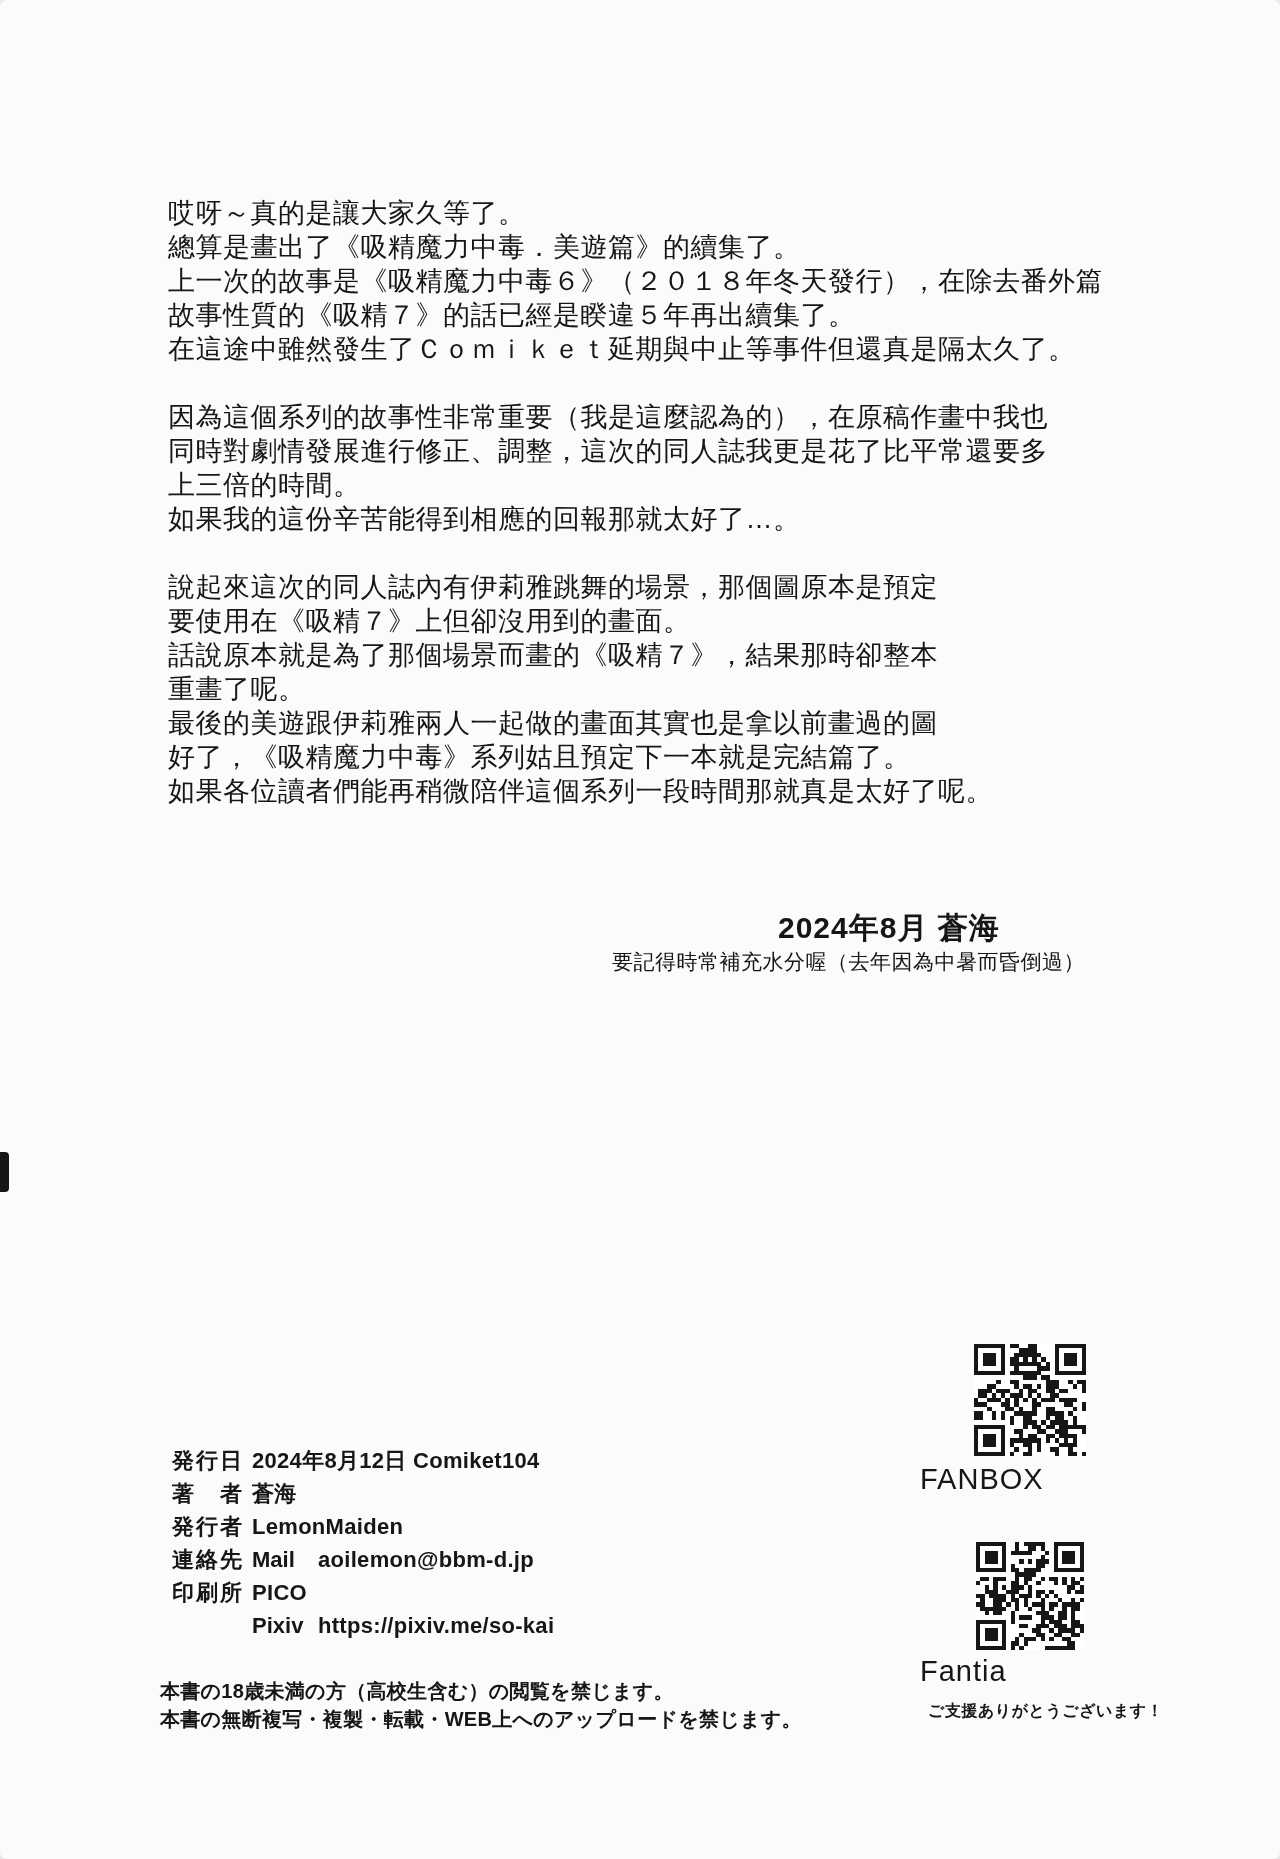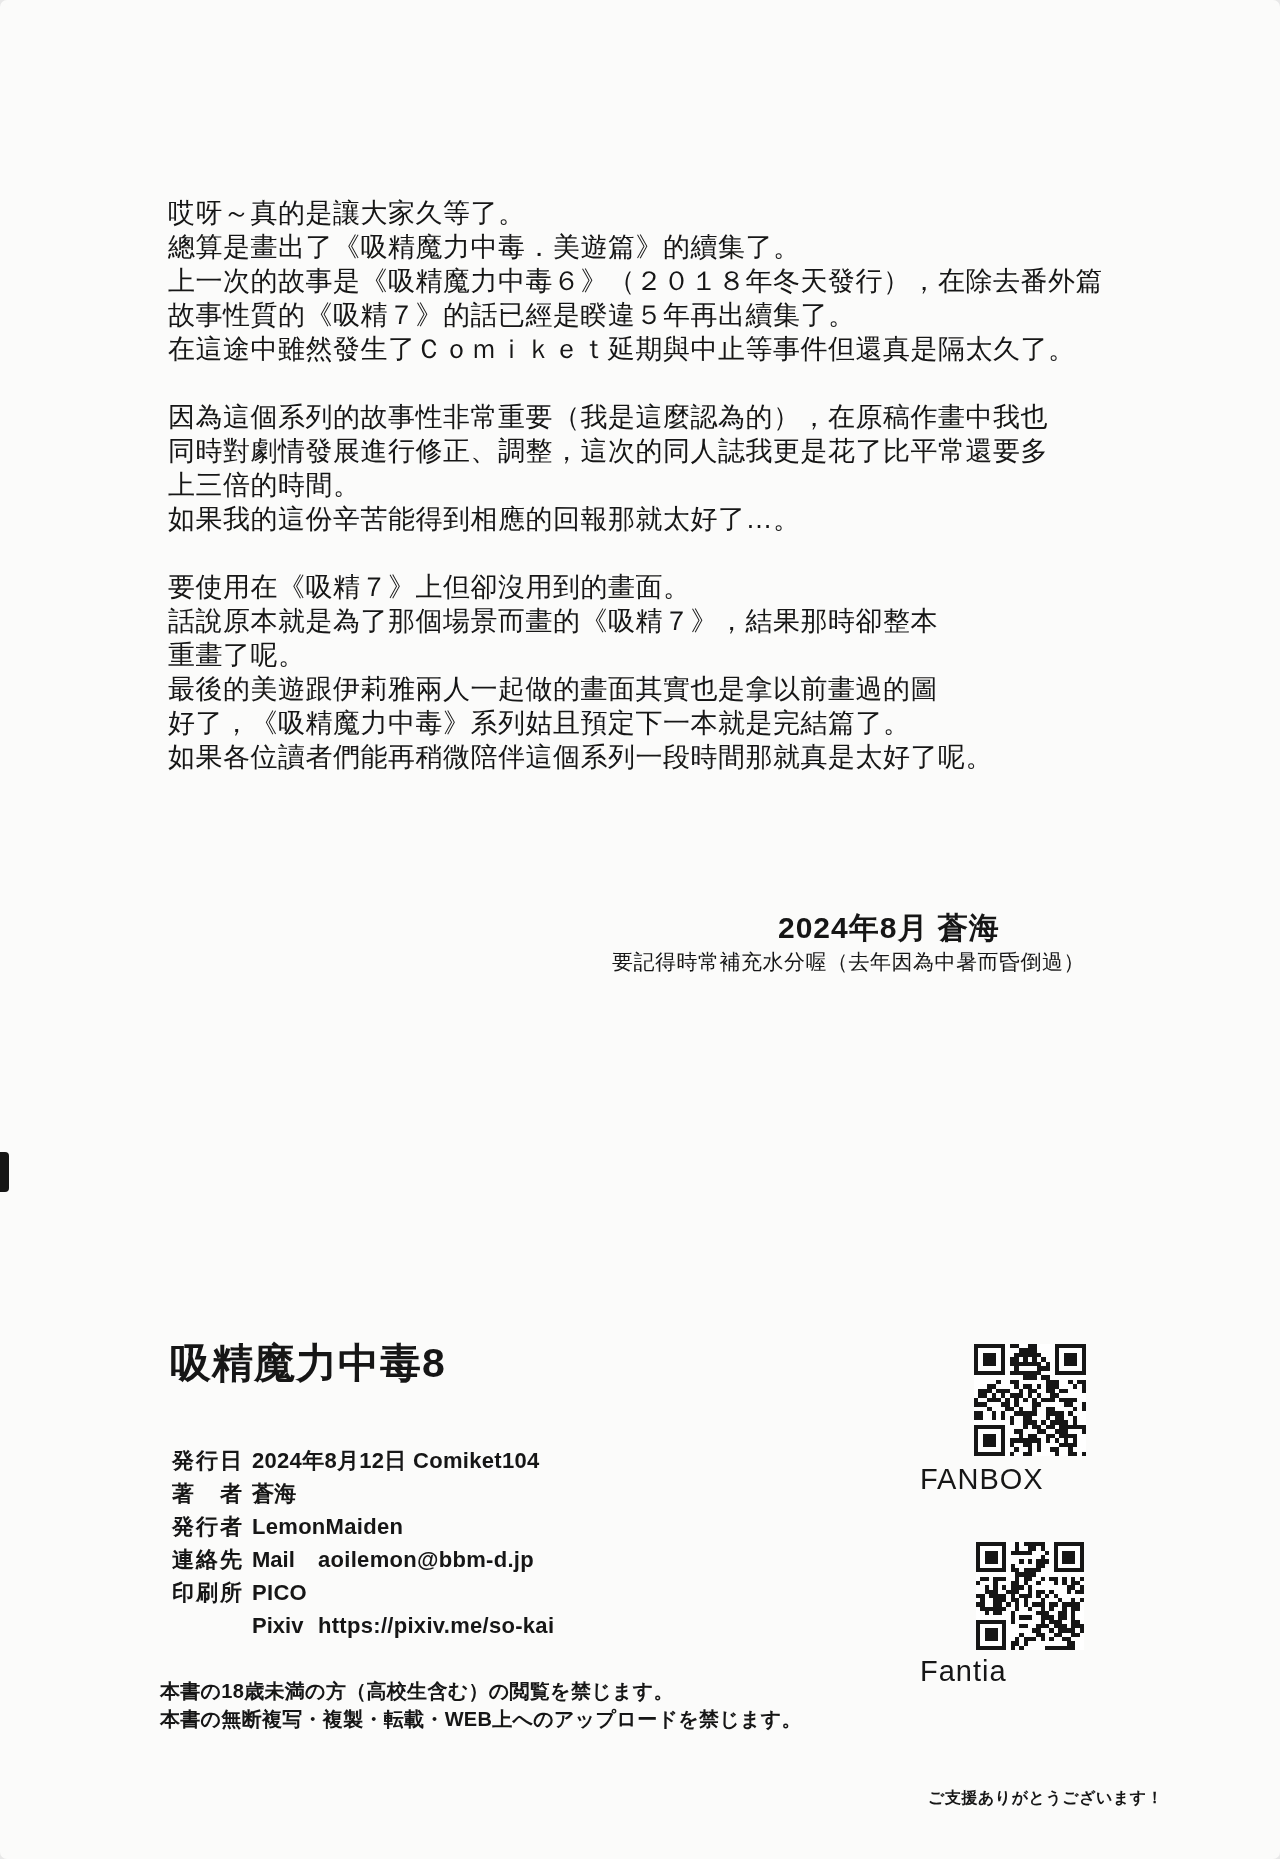--- a/index.html
+++ b/index.html
@@ -91,21 +91,21 @@
     font-weight:500;
     letter-spacing:1px;
     white-space:nowrap;
     text-align:left;
     width:220px;
   }
   .qr-label-fanbox{left:920px; top:1463px;}
   .qr-label-fantia{left:920px; top:1655px;}
   .thanks{
     position:absolute;
-    left:928px; top:1788px;
+    left:928px; top:1701px;
     font-size:16px;
     font-weight:bold;
     letter-spacing:0.5px;
     white-space:nowrap;
     text-align:right;
   }
   
   .artifact{
     position:absolute;
     left:0; top:1152px;
@@ -124,34 +124,34 @@
     <div class="line">總算是畫出了《吸精魔力中毒．美遊篇》的續集了。</div>
     <div class="line">上一次的故事是《吸精魔力中毒６》（２０１８年冬天發行），在除去番外篇</div>
     <div class="line">故事性質的《吸精７》的話已經是睽違５年再出續集了。</div>
     <div class="line">在這途中雖然發生了Ｃｏｍｉｋｅｔ延期與中止等事件但還真是隔太久了。</div>
     <div class="line"></div>
     <div class="line">因為這個系列的故事性非常重要（我是這麼認為的），在原稿作畫中我也</div>
     <div class="line">同時對劇情發展進行修正、調整，這次的同人誌我更是花了比平常還要多</div>
     <div class="line">上三倍的時間。</div>
     <div class="line">如果我的這份辛苦能得到相應的回報那就太好了…。</div>
     <div class="line"></div>
+    <div class="line">說起來這次的同人誌內有伊莉雅跳舞的場景，那個圖原本是預定</div>
     <div class="line">要使用在《吸精７》上但卻沒用到的畫面。</div>
     <div class="line">話說原本就是為了那個場景而畫的《吸精７》，結果那時卻整本</div>
     <div class="line">重畫了呢。</div>
     <div class="line">最後的美遊跟伊莉雅兩人一起做的畫面其實也是拿以前畫過的圖</div>
     <div class="line">好了，《吸精魔力中毒》系列姑且預定下一本就是完結篇了。</div>
     <div class="line">如果各位讀者們能再稍微陪伴這個系列一段時間那就真是太好了呢。</div>
   </div>
 
   <div class="sig-date">2024年8月 蒼海</div>
   <div class="sig-note">要記得時常補充水分喔（去年因為中暑而昏倒過）</div>
 
   <div class="artifact"></div>
 
-  <div class="colophon-title">吸精魔力中毒8</div>
 
   <div class="colophon-rows">
     <div class="c-row">
       <span class="c-label">発行日</span>
       <span class="c-value">2024年8月12日 Comiket104</span>
     </div>
     <div class="c-row">
       <span class="c-label">著　者</span>
       <span class="c-value">蒼海</span>
     </div>

